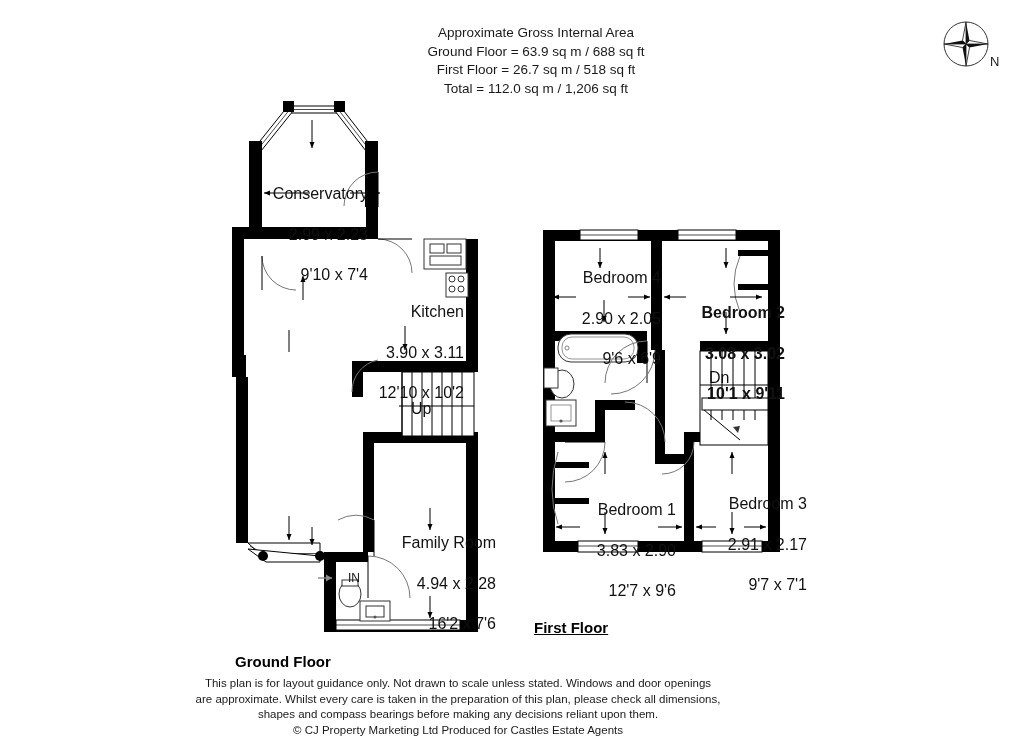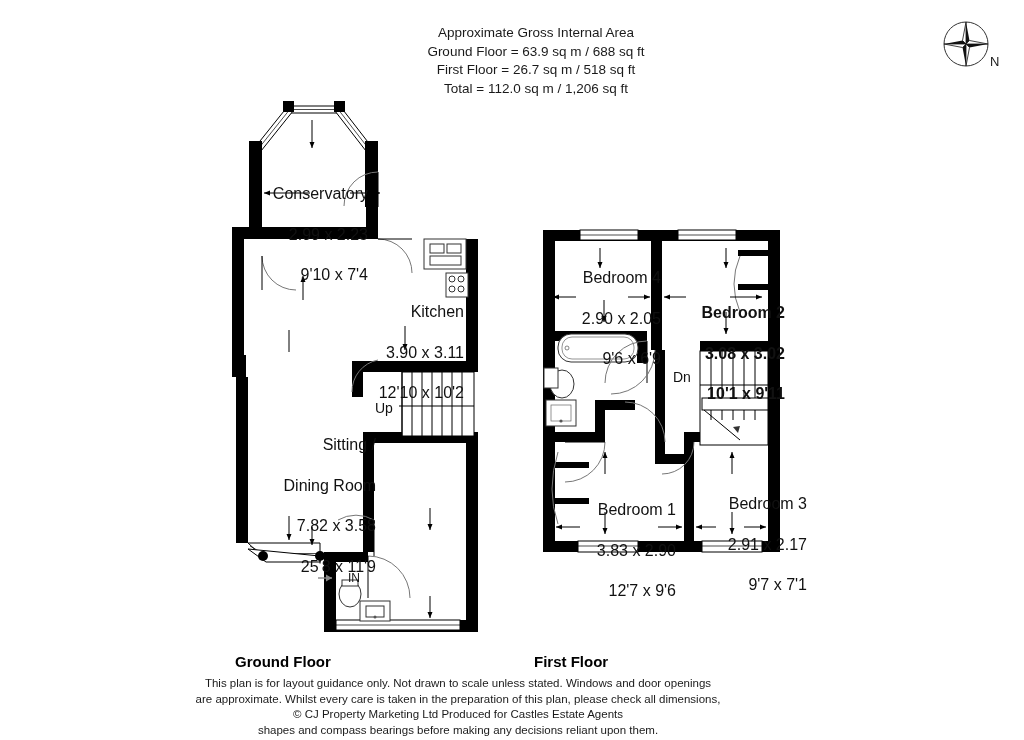--- a/index.html
+++ b/index.html
@@ -60,22 +60,23 @@
   .roomlabel {
     position: absolute;
     text-align: right;
     font-size: 16px;
     line-height: 13.5px;
     color: #111111;
     white-space: pre;
   }
   .stairlabel {
     position: absolute;
-    font-size: 14px;
+    font-size: 16px;
     color: #111111;
+    margin-left: 36px;
   }
   .inlabel {
     position: absolute;
     font-size: 12px;
     color: #111111;
   }
 
   .floor-title {
     position: absolute;
     font-size: 15px;
@@ -372,27 +373,26 @@
     <div>2.99 x 2.23</div>
     <div>9'10 x 7'4</div>
   </div>
 
   <div class="roomlabel" style="left:372px; top:278px; width:92px;">
     <div>Kitchen</div>
     <div>3.90 x 3.11</div>
     <div>12'10 x 10'2</div>
   </div>
 
-  <div class="roomlabel" style="left:256px; top:411px; width:120px;">
-    <div>Sitting /</div>
-    <div>Dining Room</div>
-    <div>7.82 x 3.58</div>
-    <div>25'8 x 11'9</div>
-  </div>
-
+
+  <div class="roomlabel" style="left:378px; top:509px; width:118px;">
+    <div>Family Room</div>
+    <div>4.94 x 2.28</div>
+    <div>16'2 x 7'6</div>
+  </div>
 
   <div class="roomlabel" style="left:551px; top:244px; width:110px;">
     <div>Bedroom 4</div>
     <div>2.90 x 2.05</div>
     <div>9'6 x 6'9</div>
   </div>
 
   <div class="roomlabel" style="left:679px; top:279px; width:106px;font-weight:bold;">
     <div>Bedroom 2</div>
     <div>3.08 x 3.02</div>
@@ -416,22 +416,22 @@
 
   <div class="inlabel" style="left:300px; top:571px;margin-left:48px;">IN</div>
   <svg class="plan" width="1024" height="740" viewBox="0 0 1024 740">
     <g>
       <line x1="318" y1="578" x2="332" y2="578" stroke="#888" stroke-width="1.4"></line>
       <path d="M332,578 l-6,-3.5 v7 z" fill="#888"></path>
     </g>
   </svg>
 
   <div class="floor-title" style="left:235px; top:653px;">Ground Floor</div>
-  <div class="floor-title" style="left:534px; top:653px;">First Floor</div>
+  <div class="floor-title" style="left:534px; top:619px;text-decoration:underline;">First Floor</div>
 
   <div class="disclaimer">
     <div>This plan is for layout guidance only. Not drawn to scale unless stated. Windows and door openings</div>
     <div>are approximate. Whilst every care is taken in the preparation of this plan, please check all dimensions,</div>
+    <div>shapes and compass bearings before making any decisions reliant upon them.</div>
     <div>© CJ Property Marketing Ltd Produced for Castles Estate Agents</div>
-    <div>shapes and compass bearings before making any decisions reliant upon them.</div>
   </div>
 
 </div>
 
 </body></html>

